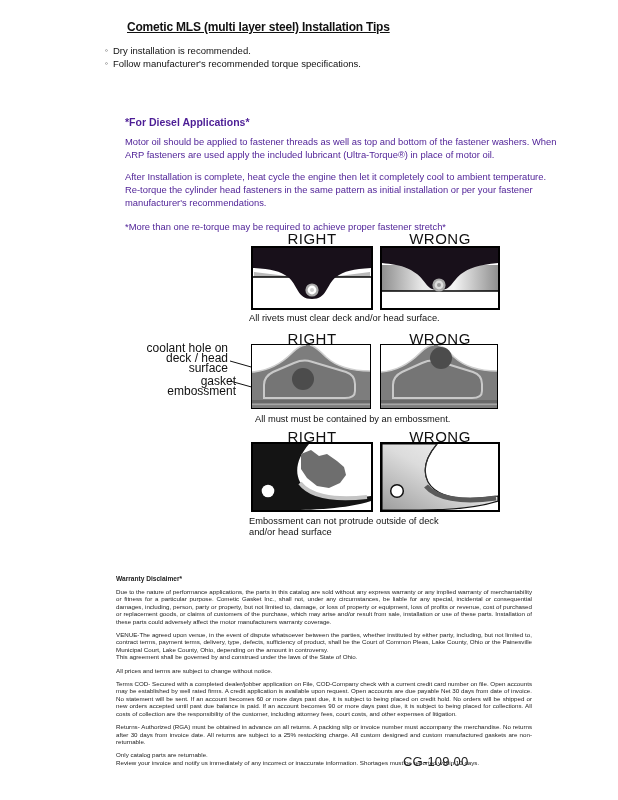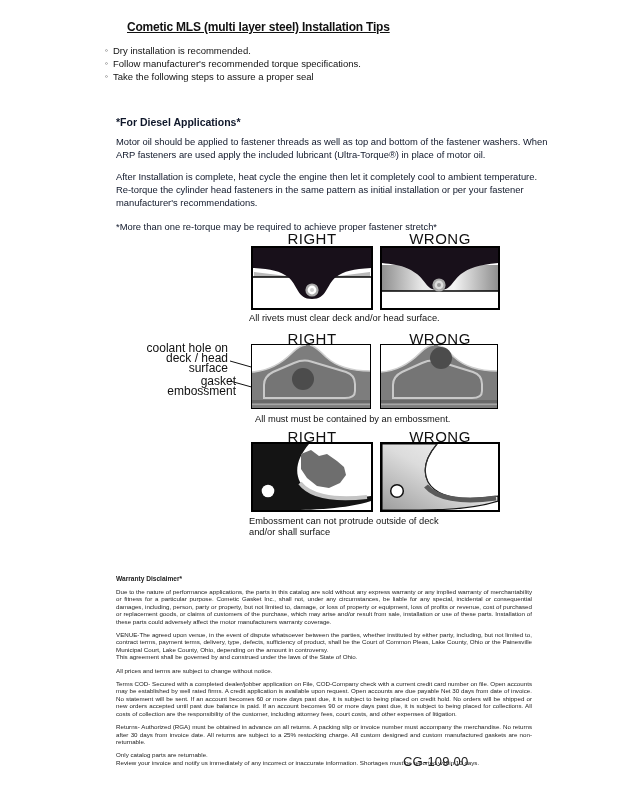--- a/index.html
+++ b/index.html
@@ -17,21 +17,21 @@
     font-size:12px;font-weight:bold;letter-spacing:-0.2px;
     text-decoration:underline;
     color:#111;
     white-space:nowrap;
   }
   .tips{position:absolute;left:90px;top:44px;font-size:9.5px;line-height:13px;color:#111;}
   .tip-row{white-space:nowrap;}
   .tip-bullet{display:inline-block;width:8px;font-size:8px;vertical-align:top;line-height:13px;}
   .subtips{margin-left:27px;}
   .subtip-bullet{display:inline-block;width:7px;font-size:9px;vertical-align:top;line-height:13px;}
-  .diesel{position:absolute;left:101px;top:116px;width:435px;color:#0f172a;}
+  .diesel{position:absolute;left:110px;top:116px;width:435px;color:#4c1d95;}
   .diesel-heading{font-size:10.5px;font-weight:bold;margin-bottom:7px;}
   .diesel p{font-size:9.4px;line-height:13px;margin:0 0 9px 0;}
   .diesel .note{margin-top:11px;}
   .diagrams{position:absolute;left:110px;top:230px;width:395px;height:315px;}
   .rw-label{position:absolute;font-size:15px;letter-spacing:0.5px;color:#111;text-align:center;}
   .dbox{position:absolute;border:2px solid #000;background:#fff;line-height:0;}
   .caption{position:absolute;font-size:9.3px;color:#111;line-height:11px;white-space:nowrap;}
   .leader-label{position:absolute;font-size:12px;line-height:10px;color:#111;text-align:right;}
   .leader-svg{position:absolute;left:0;top:0;pointer-events:none;}
   .disclaimer{position:absolute;left:101px;top:575px;width:416px;color:#222;}
@@ -44,21 +44,20 @@
 </head>
 <body>
 
 <div class="page">
 
   <div class="title">Cometic MLS (multi layer steel) Installation Tips</div>
 
   <div class="tips">
     <div class="tip-row"><span class="tip-bullet">◦</span><span>Dry installation is recommended.</span></div>
     <div class="tip-row"><span class="tip-bullet">◦</span><span>Follow manufacturer's recommended torque specifications.</span></div>
-    <div class="tip-row"><span class="tip-bullet">◦</span><span>Take the following steps to assure a proper seal</span></div>
   </div>
 
   <div class="diesel">
     <div class="diesel-heading">*For Diesel Applications*</div>
     <p>Motor oil should be applied to fastener threads as well as top and bottom of the fastener washers. When ARP fasteners are used apply the included lubricant (Ultra-Torque®) in place of motor oil.</p>
     <p>After Installation is complete, heat cycle the engine then let it completely cool to ambient temperature. Re-torque the cylinder head fasteners in the same pattern as initial installation or per your fastener manufacturer's recommendations.</p>
     <p class="note">*More than one re-torque may be required to achieve proper fastener stretch*</p>
   </div>
 
   <div class="diagrams">
@@ -163,21 +162,21 @@
         </defs>
         <rect width="116" height="66" fill="#ffffff"></rect>
         <path d="M0,0 H55 C44,13 40,26 46,38 C55,53 78,58 116,52 L116,57 C91,65 57,66 37,66 L0,66 Z" fill="url(#g_silver3)" stroke="#111" stroke-width="1.2"></path>
         <path d="M44,42 C54,54 78,59 114,54" stroke="#5a5a5a" stroke-width="5" fill="none"></path>
         <path d="M55,0 C44,13 40,26 46,38" stroke="#333" stroke-width="1" fill="none"></path>
         <circle cx="15" cy="47" r="6.3" fill="#ffffff" stroke="#111" stroke-width="1.5"></circle>
       </svg>
     </div>
     <div class="caption" style="left:124px;top:286px;">
       <span>Embossment can not protrude outside of deck</span><br>
-      <span>and/or shall surface</span>
+      <span>and/or head surface</span>
     </div>
   </div>
 
   <div class="disclaimer">
     <div class="disclaimer-heading">Warranty Disclaimer*</div>
     <p>Due to the nature of performance applications, the parts in this catalog are sold without any express warranty or any implied warranty of merchantability or fitness for a particular purpose.  Cometic Gasket Inc., shall not, under any circumstances, be liable for any special, incidental or consequential damages, including, person, party or property, but not limited to, damage, or loss of property or equipment, loss of profits or revenue, cost of purchased or replacement goods, or claims of customers of the purchase, which may arise and/or result from sale, installation or use of these parts.  Installation of these parts could adversely affect the motor manufacturers warranty coverage.</p>
     <p class="tight">VENUE-The agreed upon venue, in the event of dispute whatsoever between the parties, whether instituted by either party, including, but not limited to, contract terms, payment terms, delivery, type, defects, sufficiency of product, shall be the Court of Common Pleas, Lake County, Ohio or the Painesville Municipal Court, Lake County, Ohio, depending on the amount in controversy.</p>
     <p class="gap-after-tight">This agreement shall be governed by and construed under the laws of the State of Ohio.</p>
     <p>All prices and terms are subject to change without notice.</p>
     <p>Terms COD- Secured with a completed dealer/jobber application on File, COD-Company check with a current credit card number on file.  Open accounts may be established by well rated firms.  A credit application is available upon request.  Open accounts are due payable Net 30 days from date of invoice.  No statement will be sent.  If an account becomes 60 or more days past due, it is subject to being placed on credit hold.  No orders will be shipped or new orders accepted until past due balance is paid.  If an account becomes 90 or more days past due, it is subject to being placed for collections.  All costs of collection are the responsibility of the customer, including attorney fees, court costs, and other expenses of litigation.</p>

